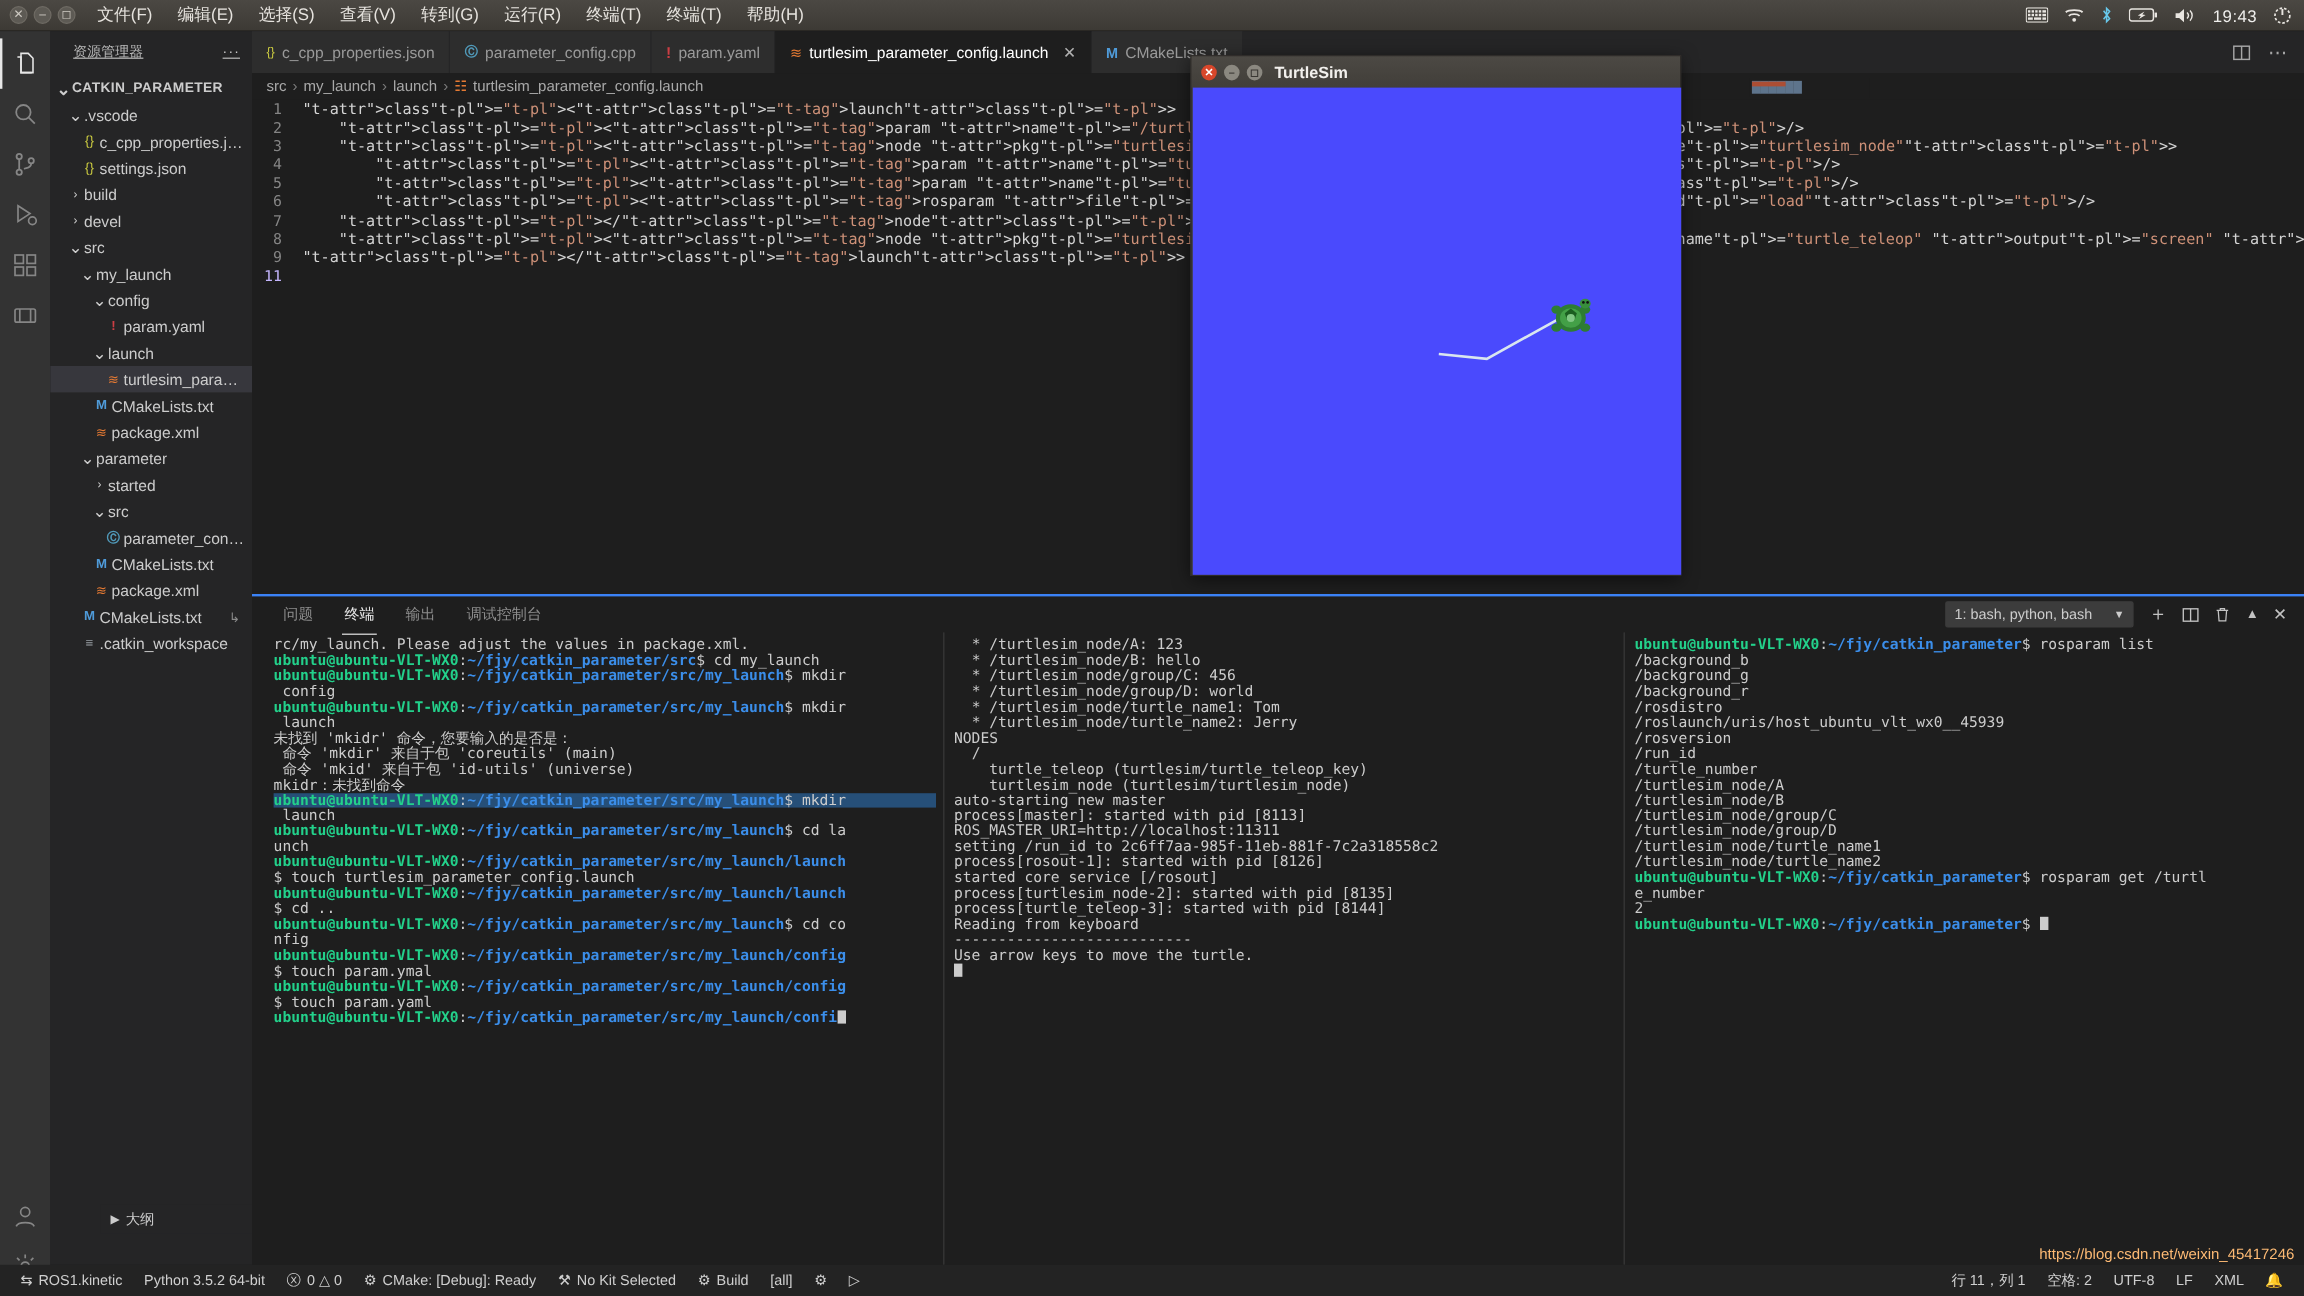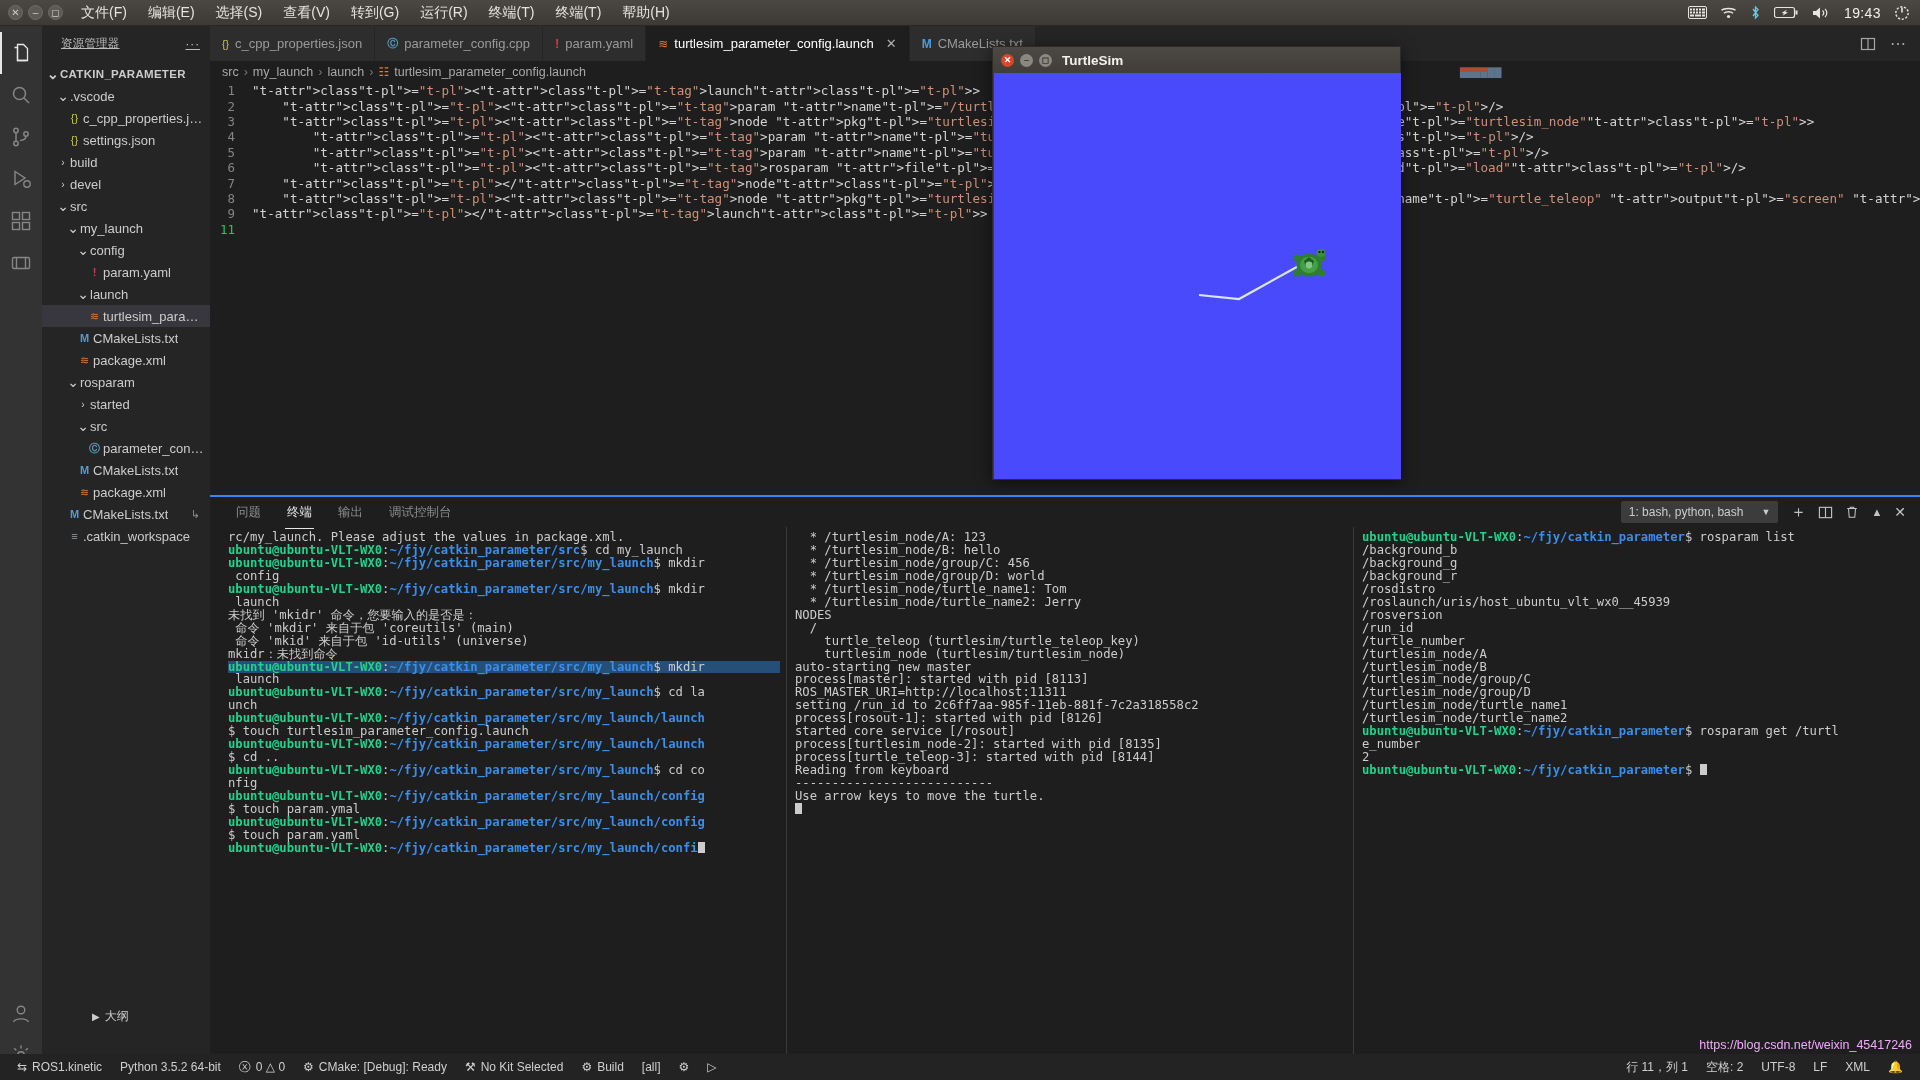--- a/index.html
+++ b/index.html
@@ -97,21 +97,21 @@
     padding-left: 12px; font-size: 12.5px; color: #a9a9a9;
   }
   .breadcrumb .sep { color: #7a7a7a; }
 
   .editor {
     position: absolute; left: 210px; top: 83px; width: 1710px; height: 410px;
     background: #1e1e1e; overflow: hidden;
   }
   .codeline { display: flex; height: 15.4px; align-items: center; font-family: "DejaVu Sans Mono", monospace; font-size: 12.6px; }
   .lnum { width: 42px; text-align: right; padding-right: 17px; color: #858585; flex: none; font-size: 12.4px; }
-  .lnum.cur { color: #22c55e; }
+  .lnum.cur { color: #c4b5fd; }
   .ctext { white-space: pre; color: #d4d4d4; }
   .t-str { color: #ce9178; }
 
   
   .turtlewin {
     position: absolute; left: 992px; top: 46px; width: 409px; height: 434px;
     background: #3f3c38; border: 1px solid #2e2b28;
     box-shadow: 0 3px 14px rgba(0,0,0,.55);
   }
   .tw-title {
@@ -408,21 +408,21 @@
         <div class="row" style="padding-left: 34px;">
           <span class="ficon icon-cmake">M</span>
           <span class="nm">CMakeLists.txt</span>
         </div>
         <div class="row" style="padding-left: 34px;">
           <span class="ficon icon-xml">≋</span>
           <span class="nm">package.xml</span>
         </div>
         <div class="row" style="padding-left: 24px;">
           <span class="chev" style="font-size: 14px;">⌄</span>
-          <span class="nm">rosparam</span>
+          <span class="nm">parameter</span>
         </div>
         <div class="row" style="padding-left: 34px;">
           <span class="chev">›</span>
           <span class="nm">started</span>
         </div>
         <div class="row" style="padding-left: 34px;">
           <span class="chev" style="font-size: 14px;">⌄</span>
           <span class="nm">src</span>
         </div>
         <div class="row" style="padding-left: 44px;">
@@ -651,15 +651,15 @@
     <span class="sb-right">
       <span class="sb-seg">行 11，列 1</span>
       <span class="sb-seg">空格: 2</span>
       <span class="sb-seg">UTF-8</span>
       <span class="sb-seg">LF</span>
       <span class="sb-seg">XML</span>
       <span class="sb-seg">🔔</span>
     </span>
   </div>
 
-  <div style="position:absolute; right:8px; bottom:28px; color:#f0abfc; font-size:12.5px;">https://blog.csdn.net/weixin_45417246</div>
+  <div style="position:absolute; right:8px; bottom:28px; color:#fdba74; font-size:12.5px;">https://blog.csdn.net/weixin_45417246</div>
 
 </div>
 
 </body></html>

